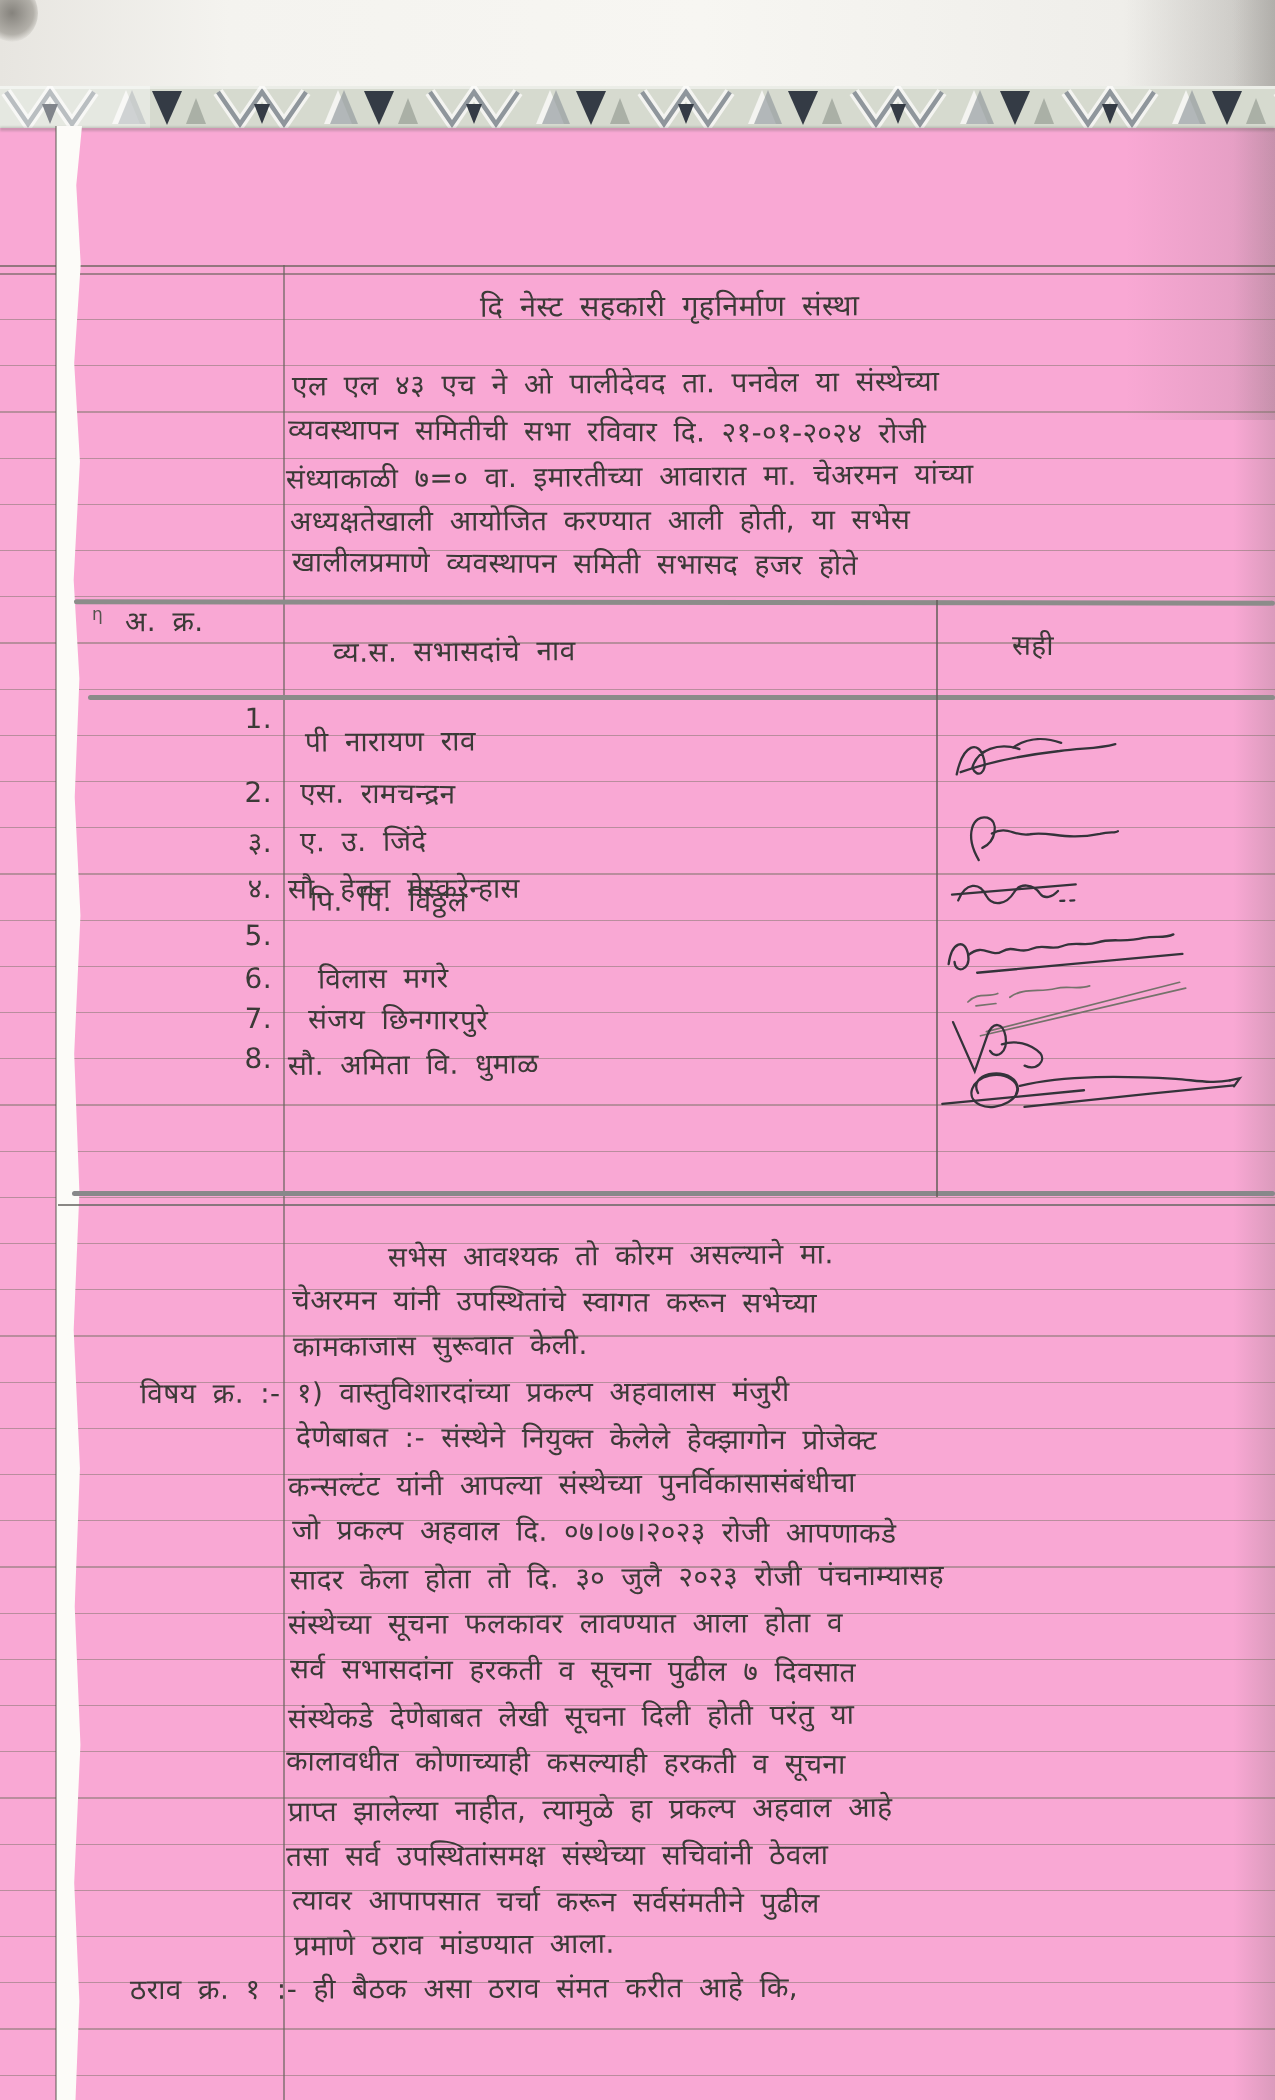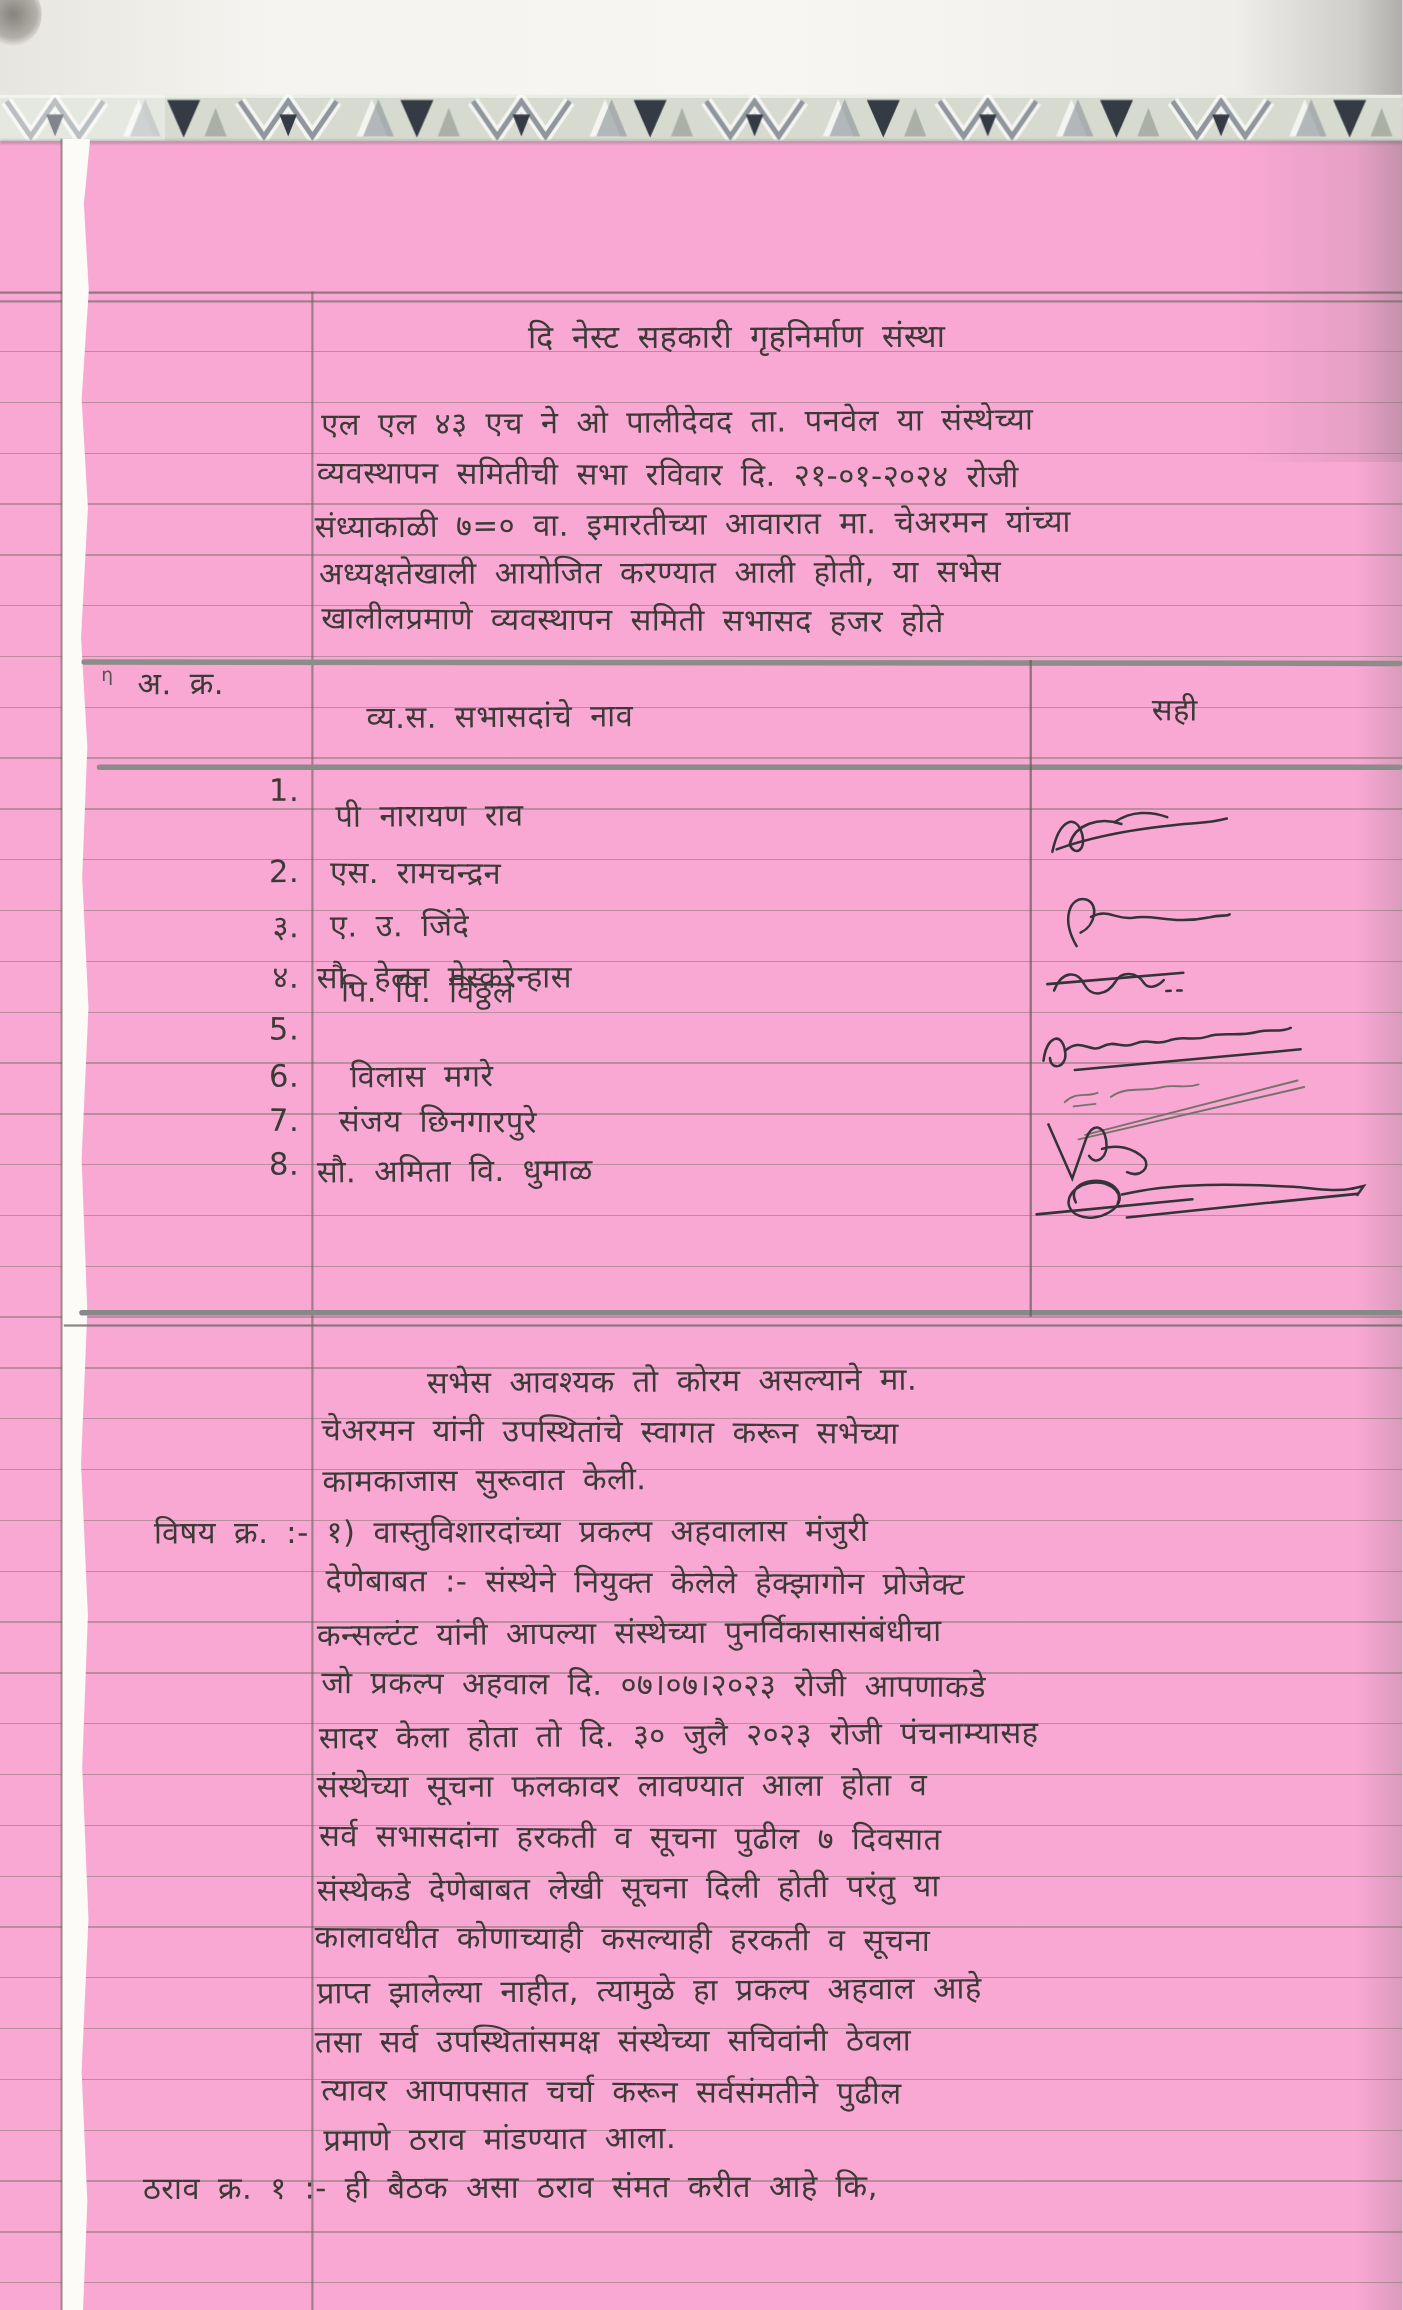--- a/index.html
+++ b/index.html
@@ -92,21 +92,21 @@
 
   <div class="t-top"></div>
   <div class="t-mid"></div>
   <div class="t-bot1"></div>
   <div class="t-bot2"></div>
   <div class="col-line"></div>
   <div class="hw stray" style="left:92px;top:606px;">η</div>
 
   <div class="hw r3" style="left:125px;top:608px;">अ. क्र.</div>
   <div class="hw r1" style="left:333px;top:638px;">व्य.स. सभासदांचे नाव</div>
-  <div class="hw r2" style="left:1047px;top:632px;">सही</div>
+  <div class="hw r2" style="left:1012px;top:632px;">सही</div>
 
   <div class="hw serial r2" style="left:228px;top:705px;">1.</div>
   <div class="hw serial r1" style="left:228px;top:779px;">2.</div>
   <div class="hw serial r2" style="left:228px;top:829px;">३.</div>
   <div class="hw serial r1" style="left:228px;top:875px;">४.</div>
   <div class="hw serial r2" style="left:228px;top:922px;">5.</div>
   <div class="hw serial r1" style="left:228px;top:965px;">6.</div>
   <div class="hw serial r2" style="left:228px;top:1005px;">7.</div>
   <div class="hw serial r1" style="left:228px;top:1045px;">8.</div>
 

